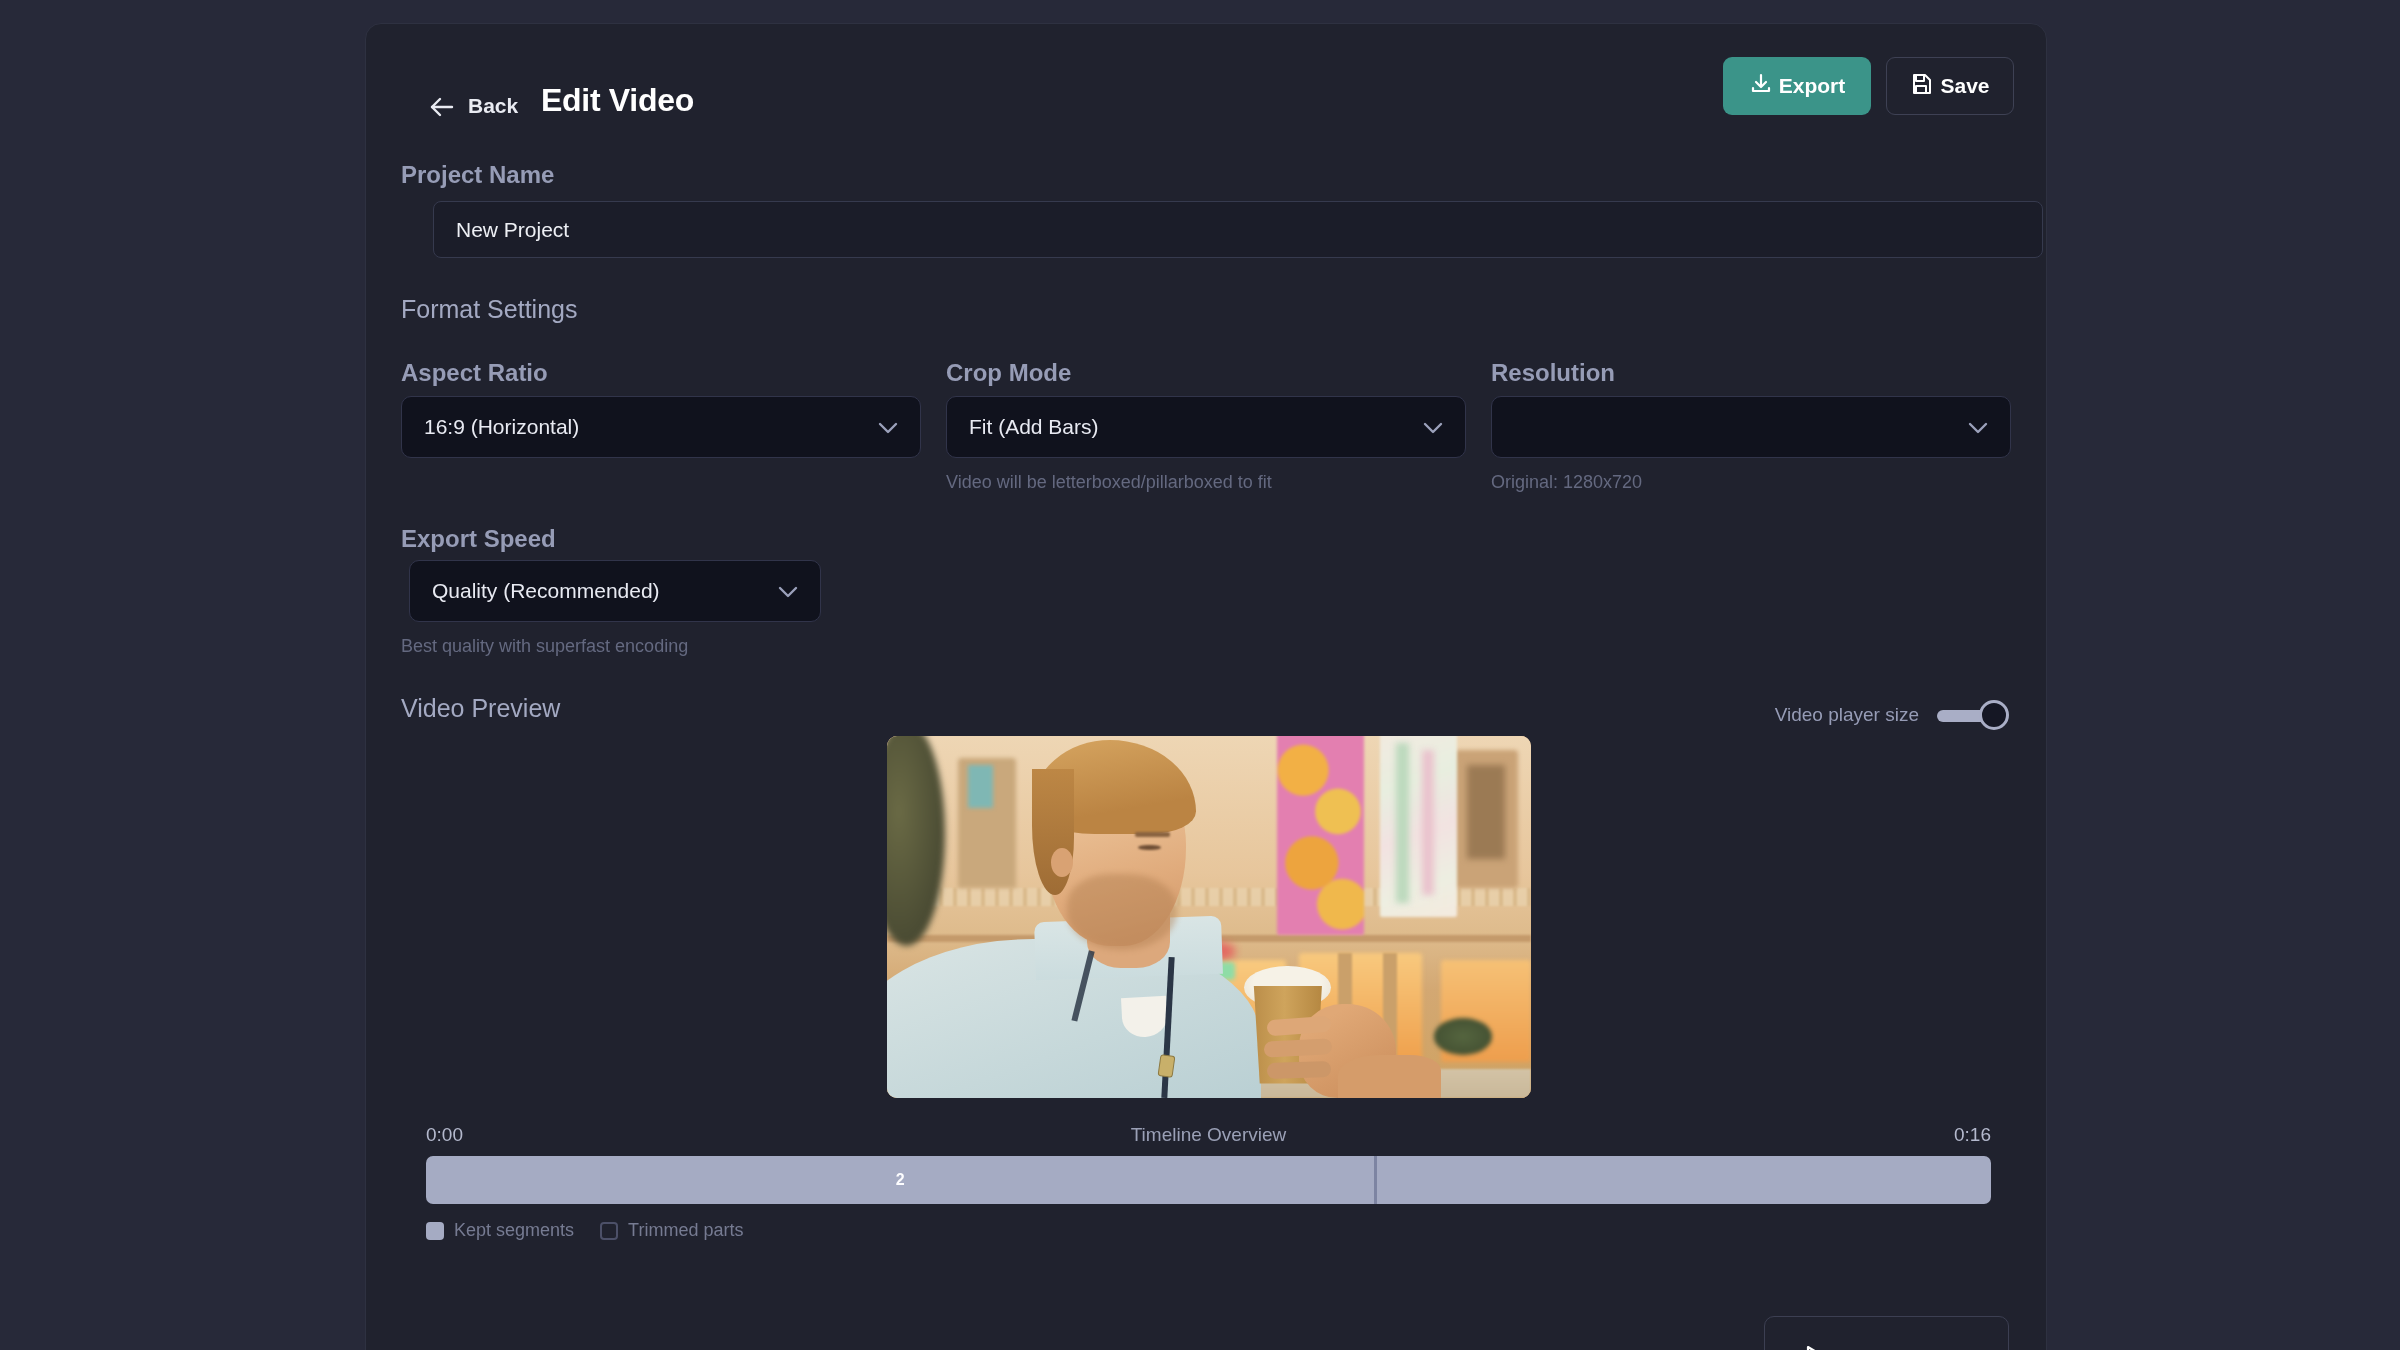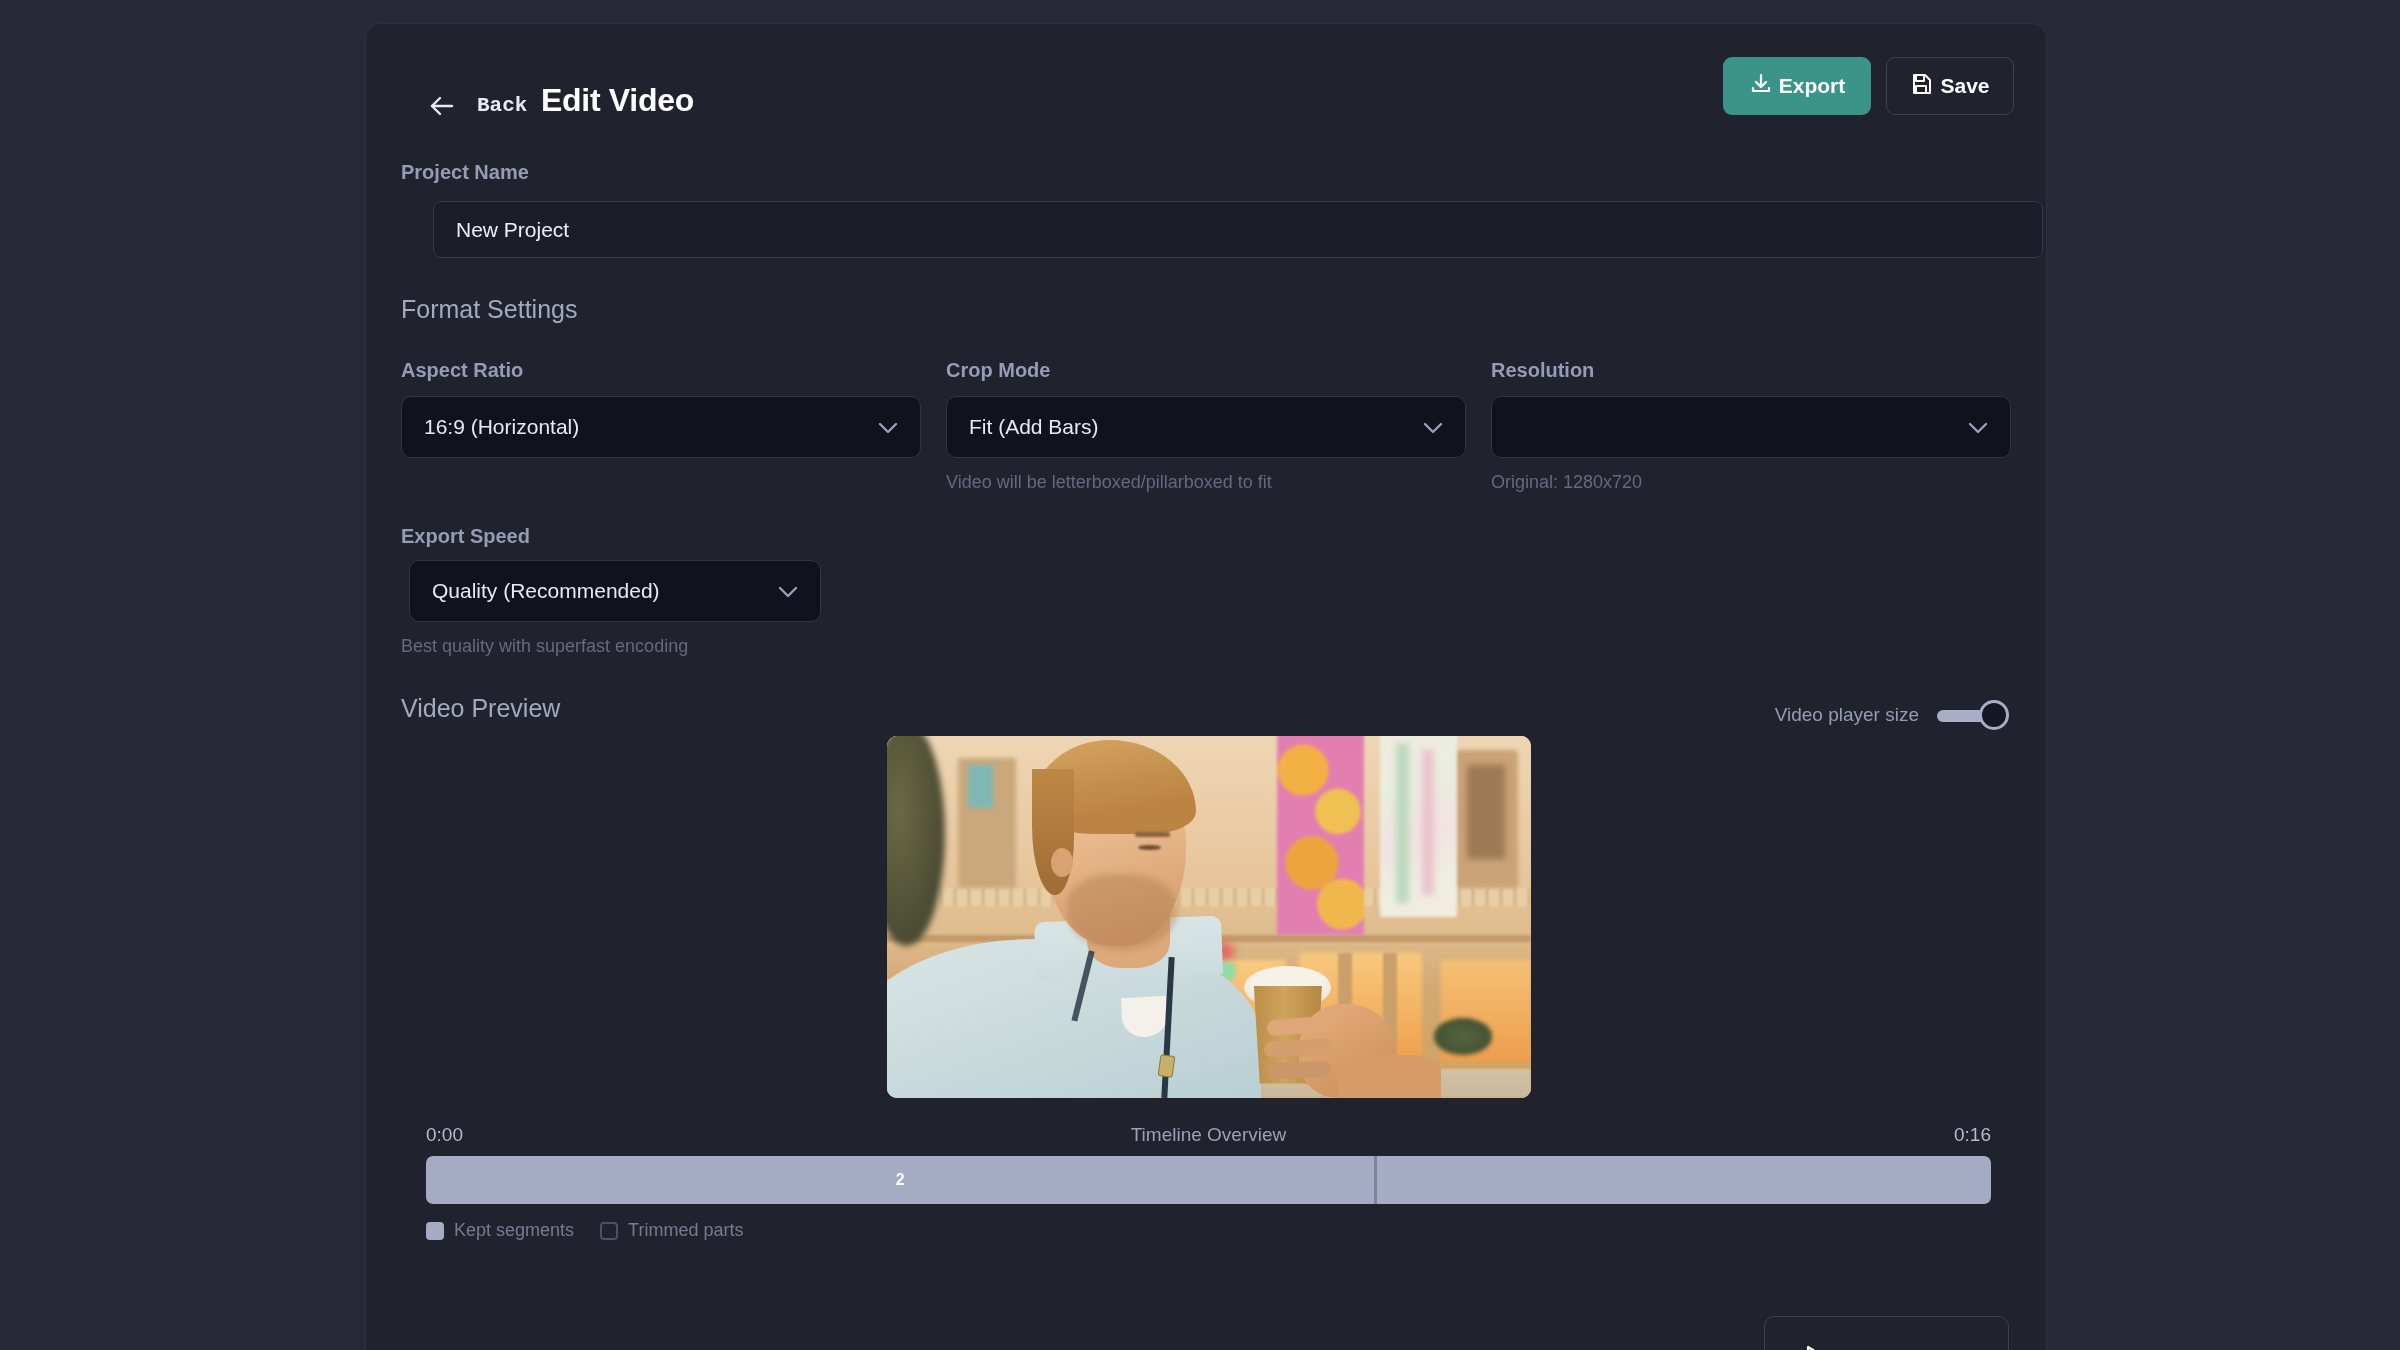--- a/index.html
+++ b/index.html
@@ -7,29 +7,29 @@
   body {
     background:#272939;
     font-family:"Liberation Sans","DejaVu Sans",sans-serif;
     color:#eef0f6;
   }
   .card {
     position:absolute; left:365px; top:23px; width:1682px; height:1390px;
     background:#20222e; border:1px solid #2e3141; border-radius:16px;
   }
   
-  .back-group { position:absolute; left:62px; top:70px; display:flex; align-items:center; gap:23px; cursor:pointer;font-family:Liberation Mono, monospace; }
+  .back-group { position:absolute; left:62px; top:70px; display:flex; align-items:flex-end; gap:14px; cursor:pointer; }
   .back-group svg { display:block; }
   .back-label { font-size:21px; font-weight:700; color:#e9ebf2; }
   .page-title { position:absolute; left:175px; top:58px; font-size:32px; font-weight:800; letter-spacing:-.3px; color:#ffffff; }
   .btn { position:absolute; top:33px; height:58px; display:flex; align-items:center; justify-content:center; gap:6px; border-radius:9px; font-size:21px; font-weight:700; color:#fff; cursor:pointer; }
   .btn-export { left:1357px; width:148px; background:#3b9489; }
   .btn-save  { left:1520px; width:128px; background:transparent; border:1px solid #3e4154; }
   
-  .field-label { position:absolute; font-size:20px; font-weight:700; color:#969cb6; }
+  .field-label { position:absolute; font-size:24px; font-weight:700; color:#969cb6; }
   .text-input {
     position:absolute; left:35px; top:177px; width:1610px; height:57px;
     background:#1b1d29; border:1px solid #363a4e; border-radius:8px;
     display:flex; align-items:center; padding:0 22px; font-size:21px; color:#eef0f5;margin-left:32px;
   }
   .section-title { position:absolute; left:35px; font-size:25px; font-weight:500; color:#a3a9c2; }
   .select {
     position:absolute; height:62px; background:#10121d; border:1px solid #31344a; border-radius:10px;
     display:flex; align-items:center; justify-content:space-between; padding:0 22px;
     font-size:21px; color:#e8eaf2; cursor:pointer;

